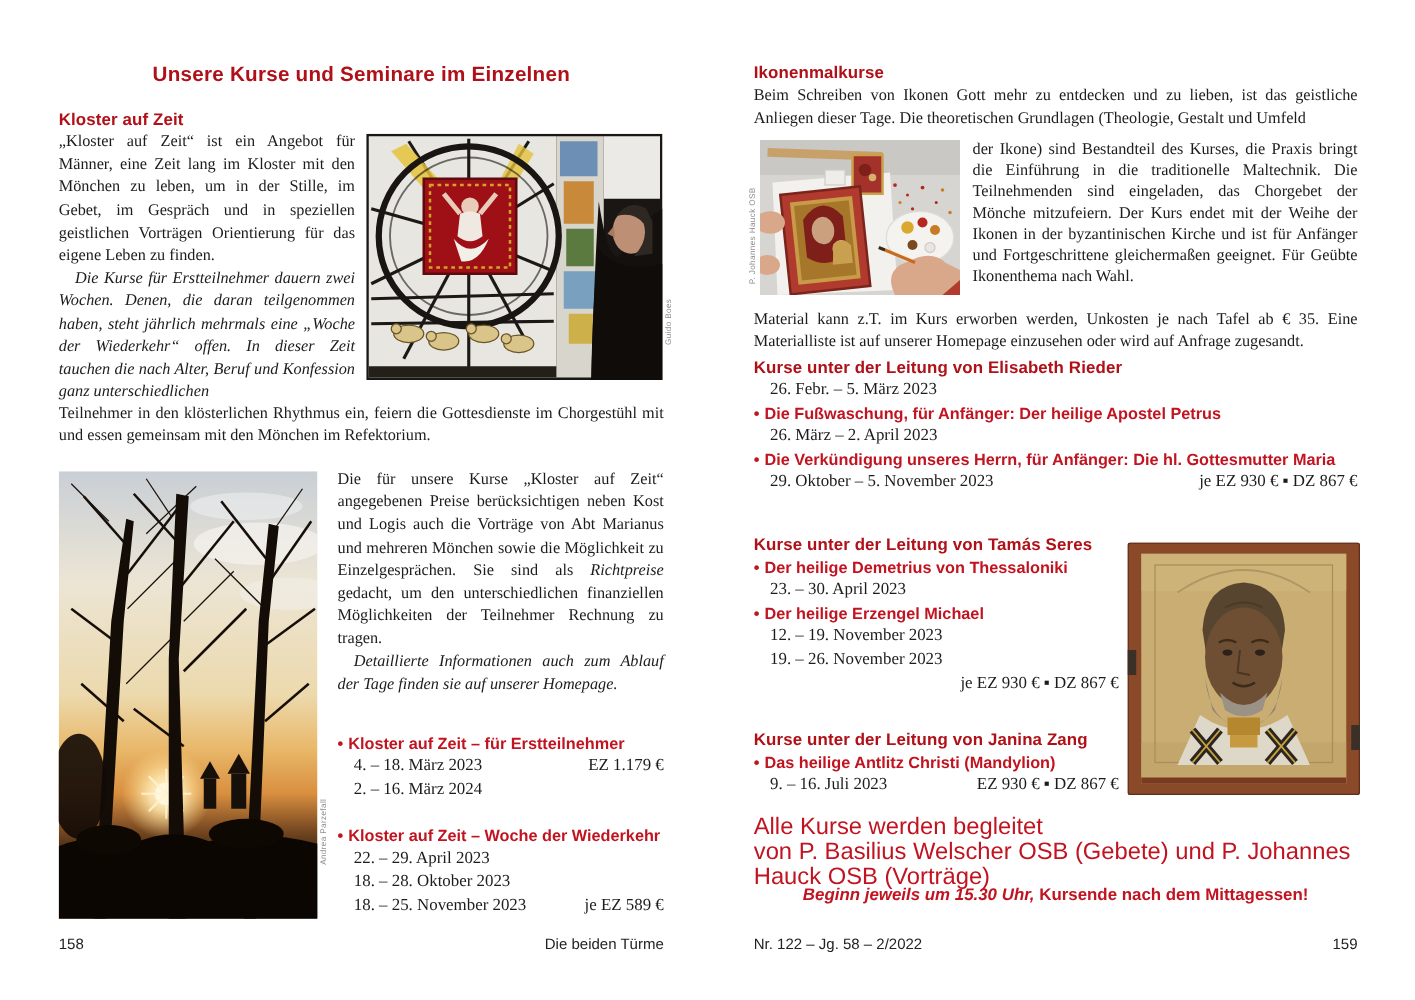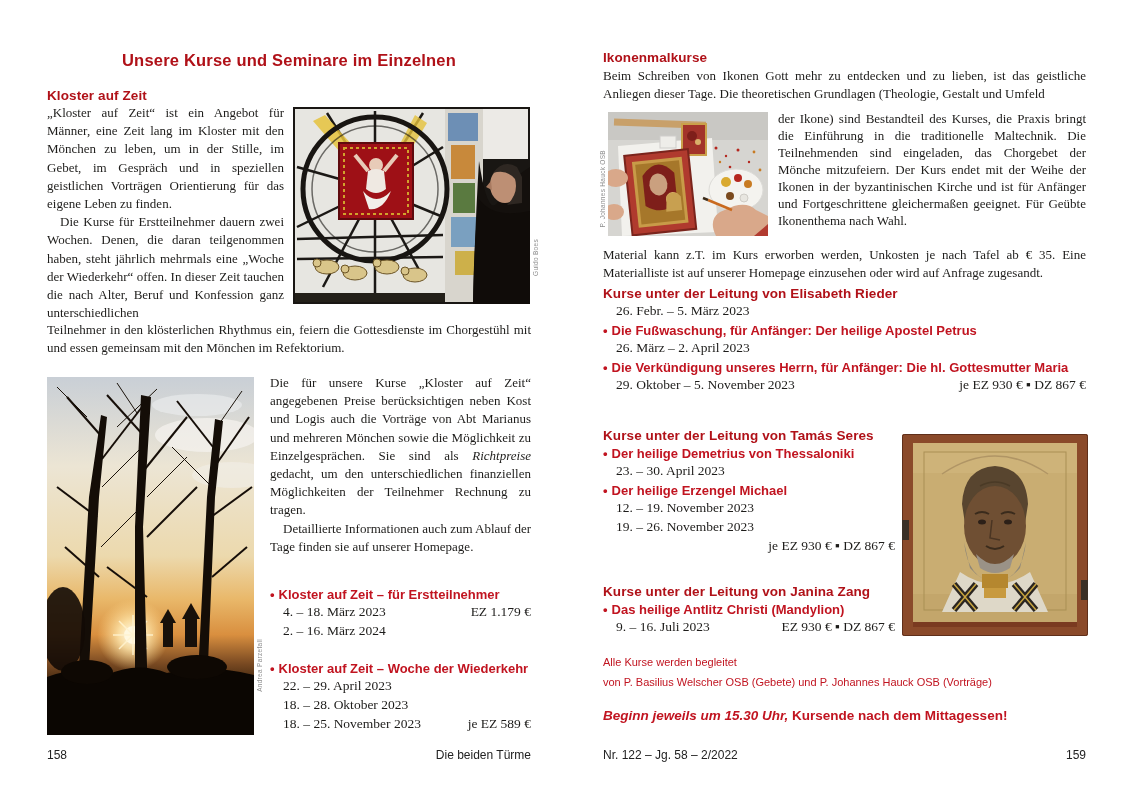--- a/index.html
+++ b/index.html
@@ -11,27 +11,27 @@
   html,body{margin:0;padding:0;background:#ffffff;}
   .page{position:relative;width:1132px;height:800px;background:#ffffff;overflow:hidden;
         font-family:"Liberation Serif", serif;color:var(--ink);}
   .abs{position:absolute;}
   
   .doc-title{left:47px;top:51px;width:484px;text-align:center;
     font-family:"Liberation Sans", sans-serif;font-weight:700;font-size:16.5px;color:var(--red);letter-spacing:.2px;}
   .sec-head{font-family:"Liberation Sans", sans-serif;font-weight:700;font-size:13.5px;color:var(--red);letter-spacing:.1px;}
   .body{font-size:13px;line-height:18.2px;text-align:justify;}
   .body p{margin:0;}
-  .indent{text-indent:13px;}
+  .indent{text-indent:13px;font-style:italic;}
   .item-title{font-family:"Liberation Sans", sans-serif;font-weight:600;font-size:13px;color:var(--red2);margin-top:3px;}
   .blt{margin-right:4px;}
   .date-row{display:flex;justify-content:space-between;font-size:13.5px;line-height:19px;}
   .date-row .d{padding-left:13px;}
-  .note{font-family:"Liberation Sans", sans-serif;font-size:11px;line-height:20px;color:var(--red2);}
-  .begin{font-family:"Liberation Sans", sans-serif;font-size:13.5px;color:var(--red2);font-weight:700;}
+  .note{font-family:"Liberation Sans", sans-serif;font-size:19px;line-height:20px;color:var(--red2);}
+  .begin{font-family:"Liberation Sans", sans-serif;font-size:13.5px;color:var(--red2);font-weight:700;text-align:center;}
   .footer{font-family:"Liberation Sans", sans-serif;font-size:12px;color:#222;}
   .v-credit{font-family:"Liberation Sans", sans-serif;font-size:6.5px;color:var(--credit);
     writing-mode:vertical-rl;transform:rotate(180deg);letter-spacing:.3px;white-space:nowrap;}
   
   .photo{display:block;}
 </style>
 </head>
 <body>
 
 <div class="page">

